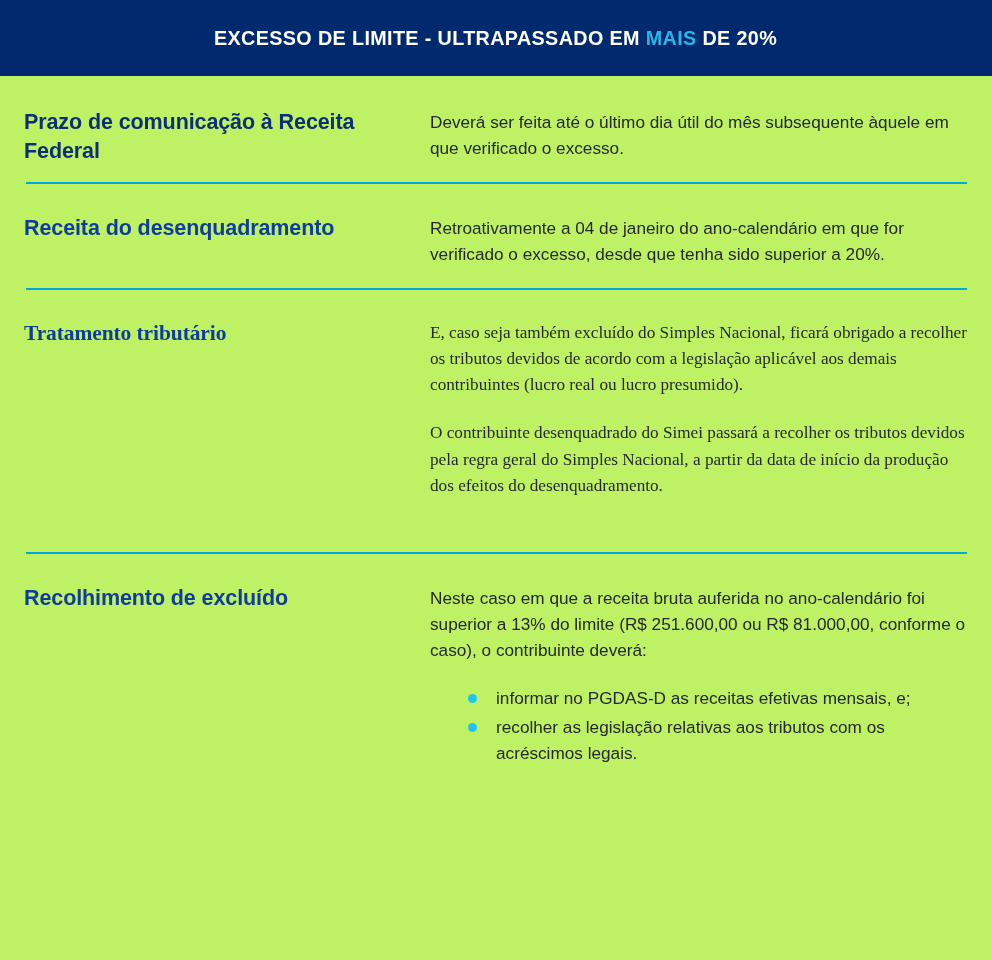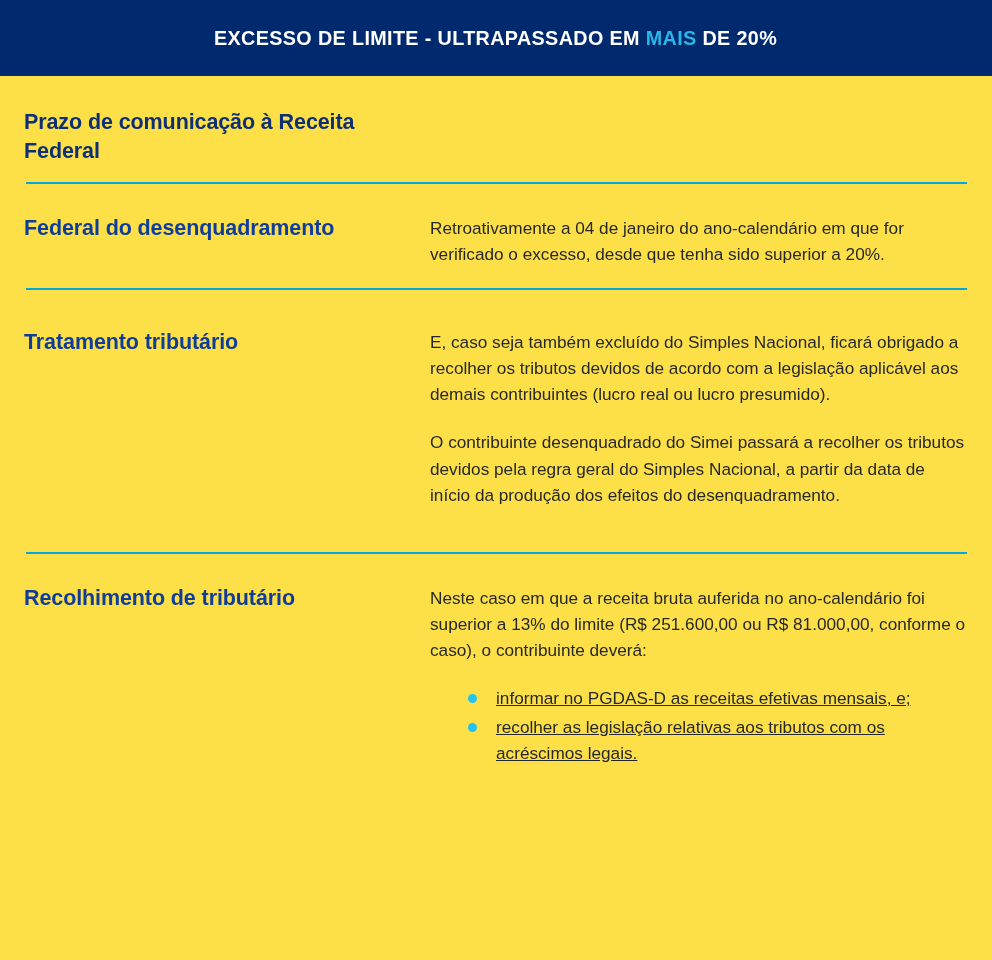--- a/index.html
+++ b/index.html
@@ -13,21 +13,21 @@
     height: 960px;
     background: #ffffff;
     font-family: "Liberation Sans", sans-serif;
     -webkit-font-smoothing: antialiased;
     overflow: hidden;
   }
 
   .infographic {
     width: 992px;
     height: 960px;
-    background: #fde047;
+    background: #bef264;
     position: relative;
   }
 
   
   .header-bar {
     width: 100%;
     height: 76px;
     background: #012a6e;
     display: flex;
     align-items: center;
@@ -90,21 +90,20 @@
     background: #00a8dc;
     width: 941px;
     margin: 0 auto;
   }
 
   
   ul.bullets {
     list-style: none;
     margin: 20px 0 0 0;
     padding: 0 0 0 38px;
-    text-decoration: underline;
   }
   ul.bullets li {
     position: relative;
     padding-left: 28px;
     margin-bottom: 2px;
     line-height: 1.52;
   }
   ul.bullets li .dot {
     position: absolute;
     left: 0;
@@ -112,63 +111,66 @@
     width: 9px;
     height: 9px;
     border-radius: 50%;
     background: #22c3f0;
     display: block;
   }
 
   
   .row-1 { padding: 30px 0 11px 0; min-height: 106px; }
   .row-2 { padding: 28px 0 0 0; min-height: 104px; }
-  .row-3 { padding: 36px 0 0 0; min-height: 262px; }
+  .row-3 { padding: 27px 0 0 0; min-height: 262px; font-family: Liberation Serif, serif; }
   .row-4 { padding: 28px 0 0 0; }
 </style>
 </head>
 <body>
 
 <div class="infographic">
 
   <div class="header-bar">
     <div class="header-title">
       <span>EXCESSO DE LIMITE - ULTRAPASSADO EM </span><span class="hl">MAIS</span><span> DE 20%</span>
     </div>
   </div>
 
   <div class="content">
 
     <div class="row row-1">
       <div class="row-label">Prazo de comunicação à Receita Federal</div>
+      <div class="row-body">
+        <p>Deverá ser feita até o último dia útil do mês subsequente àquele em que verificado o excesso.</p>
+      </div>
     </div>
 
     <div class="divider"></div>
 
     <div class="row row-2">
-      <div class="row-label bright">Federal do desenquadramento</div>
+      <div class="row-label bright">Receita do desenquadramento</div>
       <div class="row-body">
         <p>Retroativamente a 04 de janeiro do ano-calendário em que for verificado o excesso, desde que tenha sido superior a 20%.</p>
       </div>
     </div>
 
     <div class="divider"></div>
 
     <div class="row row-3">
       <div class="row-label bright">Tratamento tributário</div>
       <div class="row-body">
         <p>E, caso seja também excluído do Simples Nacional, ficará obrigado a recolher os tributos devidos de acordo com a legislação aplicável aos demais contribuintes (lucro real ou lucro presumido).</p>
         <p>O contribuinte desenquadrado do Simei passará a recolher os tributos devidos pela regra geral do Simples Nacional, a partir da data de início da produção dos efeitos do desenquadramento.</p>
       </div>
     </div>
 
     <div class="divider"></div>
 
     <div class="row row-4">
-      <div class="row-label bright">Recolhimento de tributário</div>
+      <div class="row-label bright">Recolhimento de excluído</div>
       <div class="row-body">
         <p>Neste caso em que a receita bruta auferida no ano-calendário foi superior a 13% do limite (R$ 251.600,00 ou R$ 81.000,00, conforme o caso), o contribuinte deverá:</p>
         <ul class="bullets">
           <li>
             <span class="dot"></span>
             <span>informar no PGDAS-D as receitas efetivas mensais, e;</span>
           </li>
           <li>
             <span class="dot"></span>
             <span>recolher as legislação relativas aos tributos com os acréscimos legais.</span>

